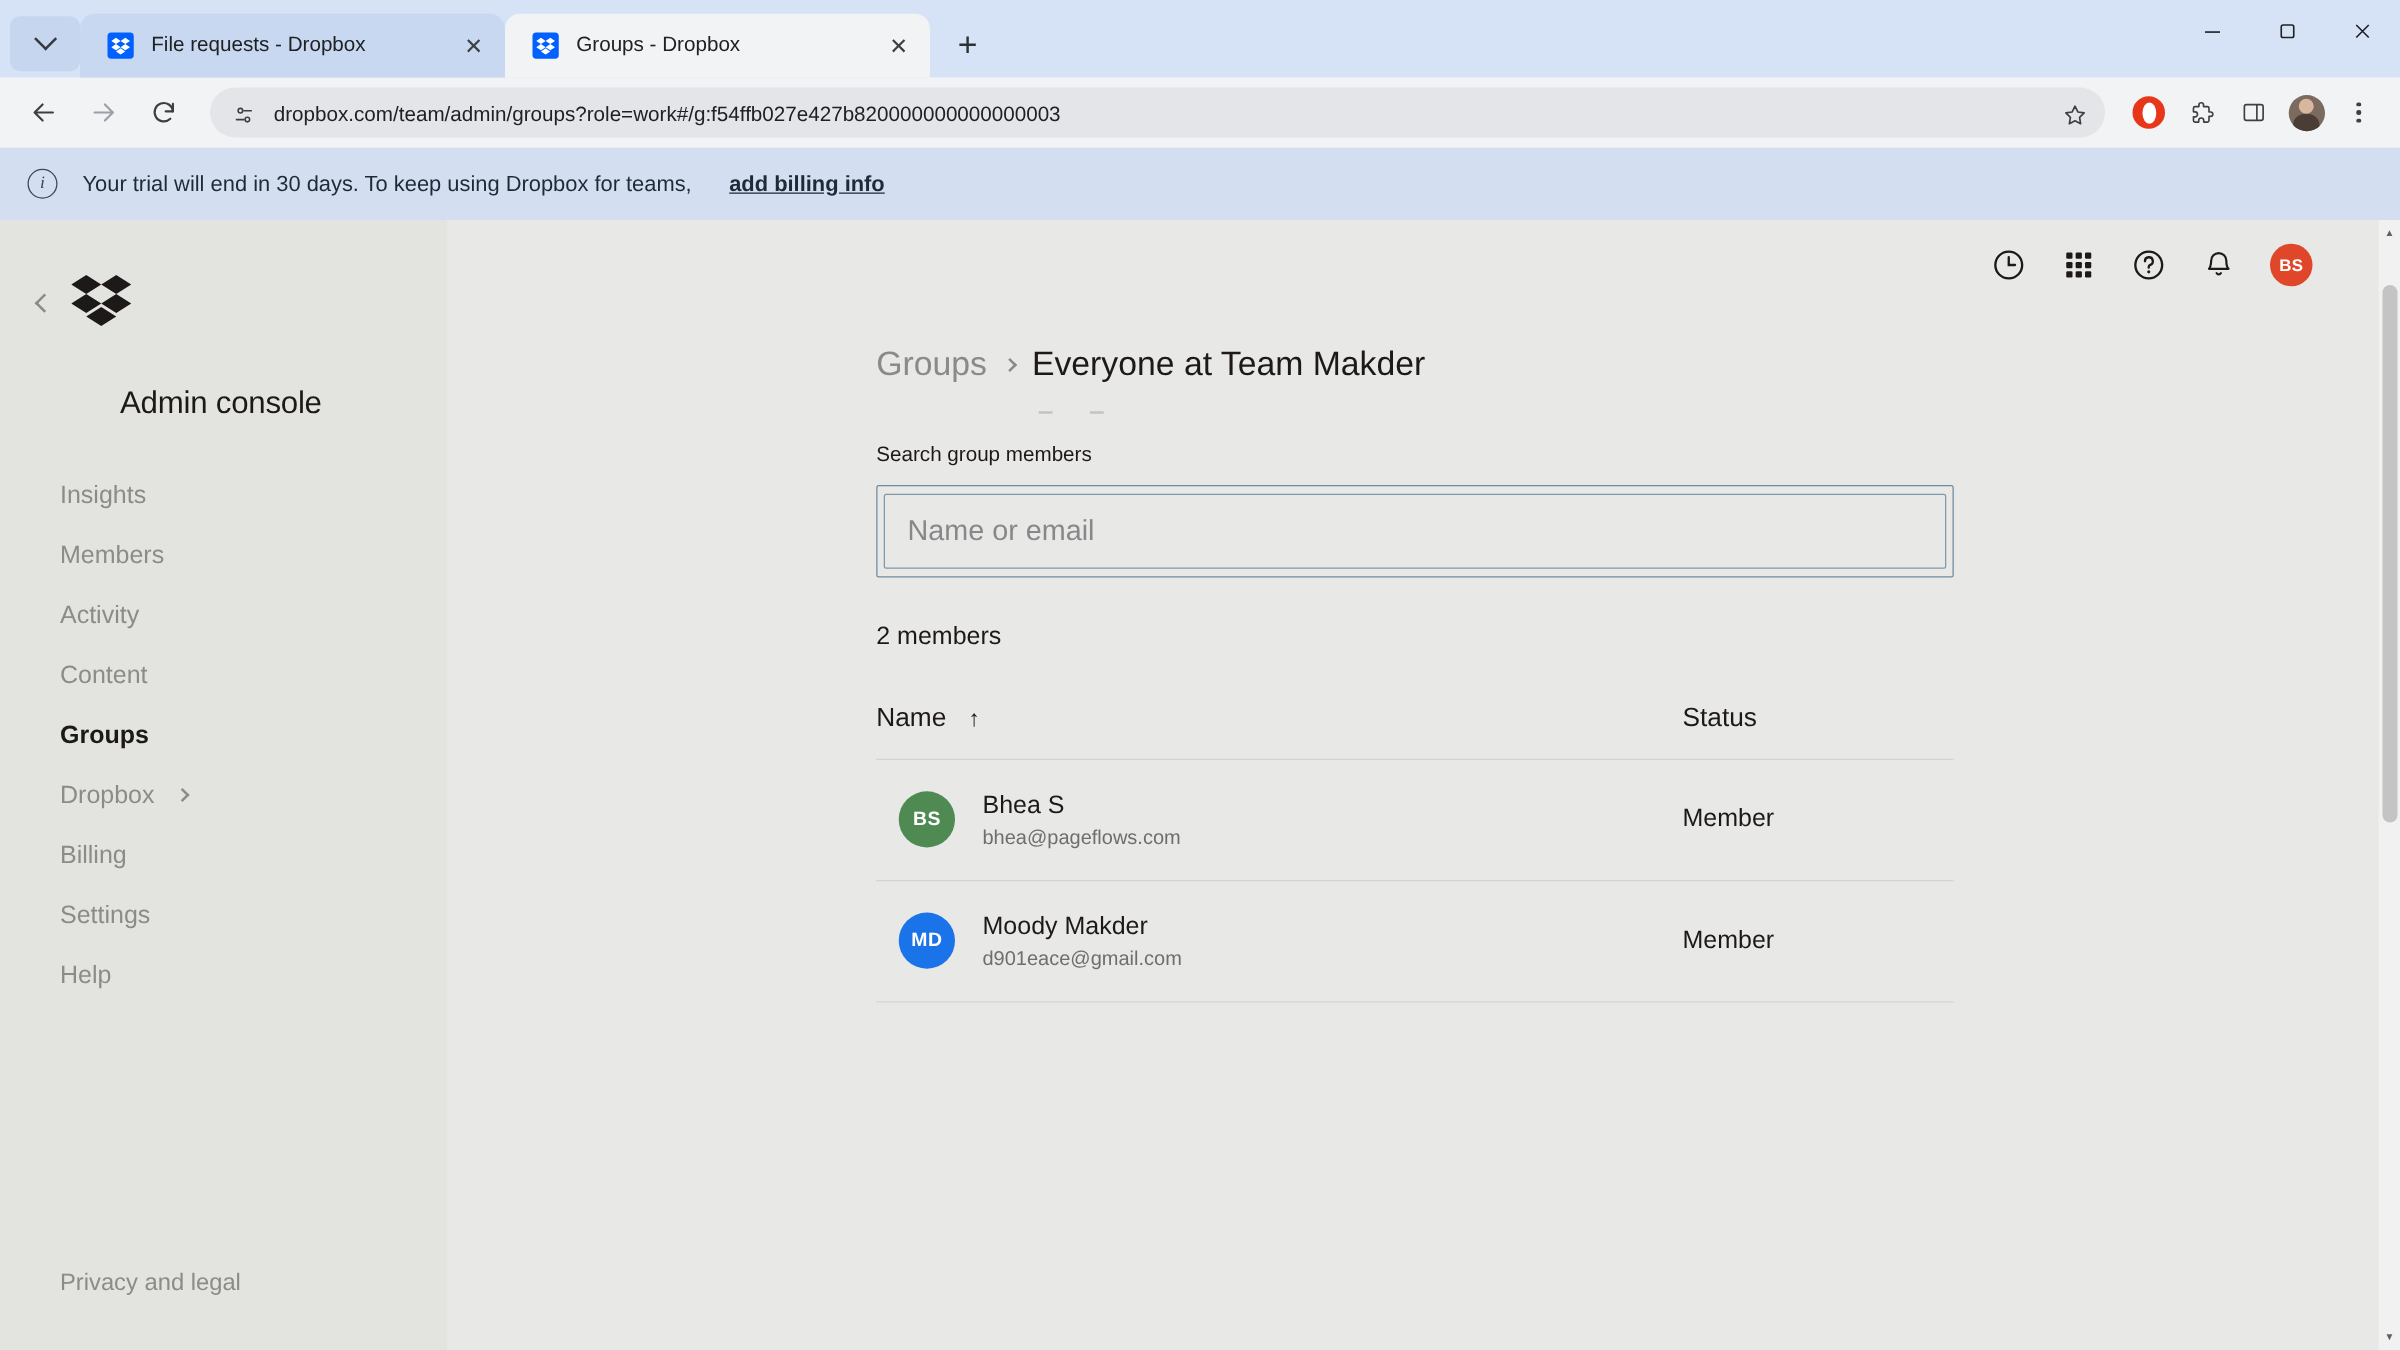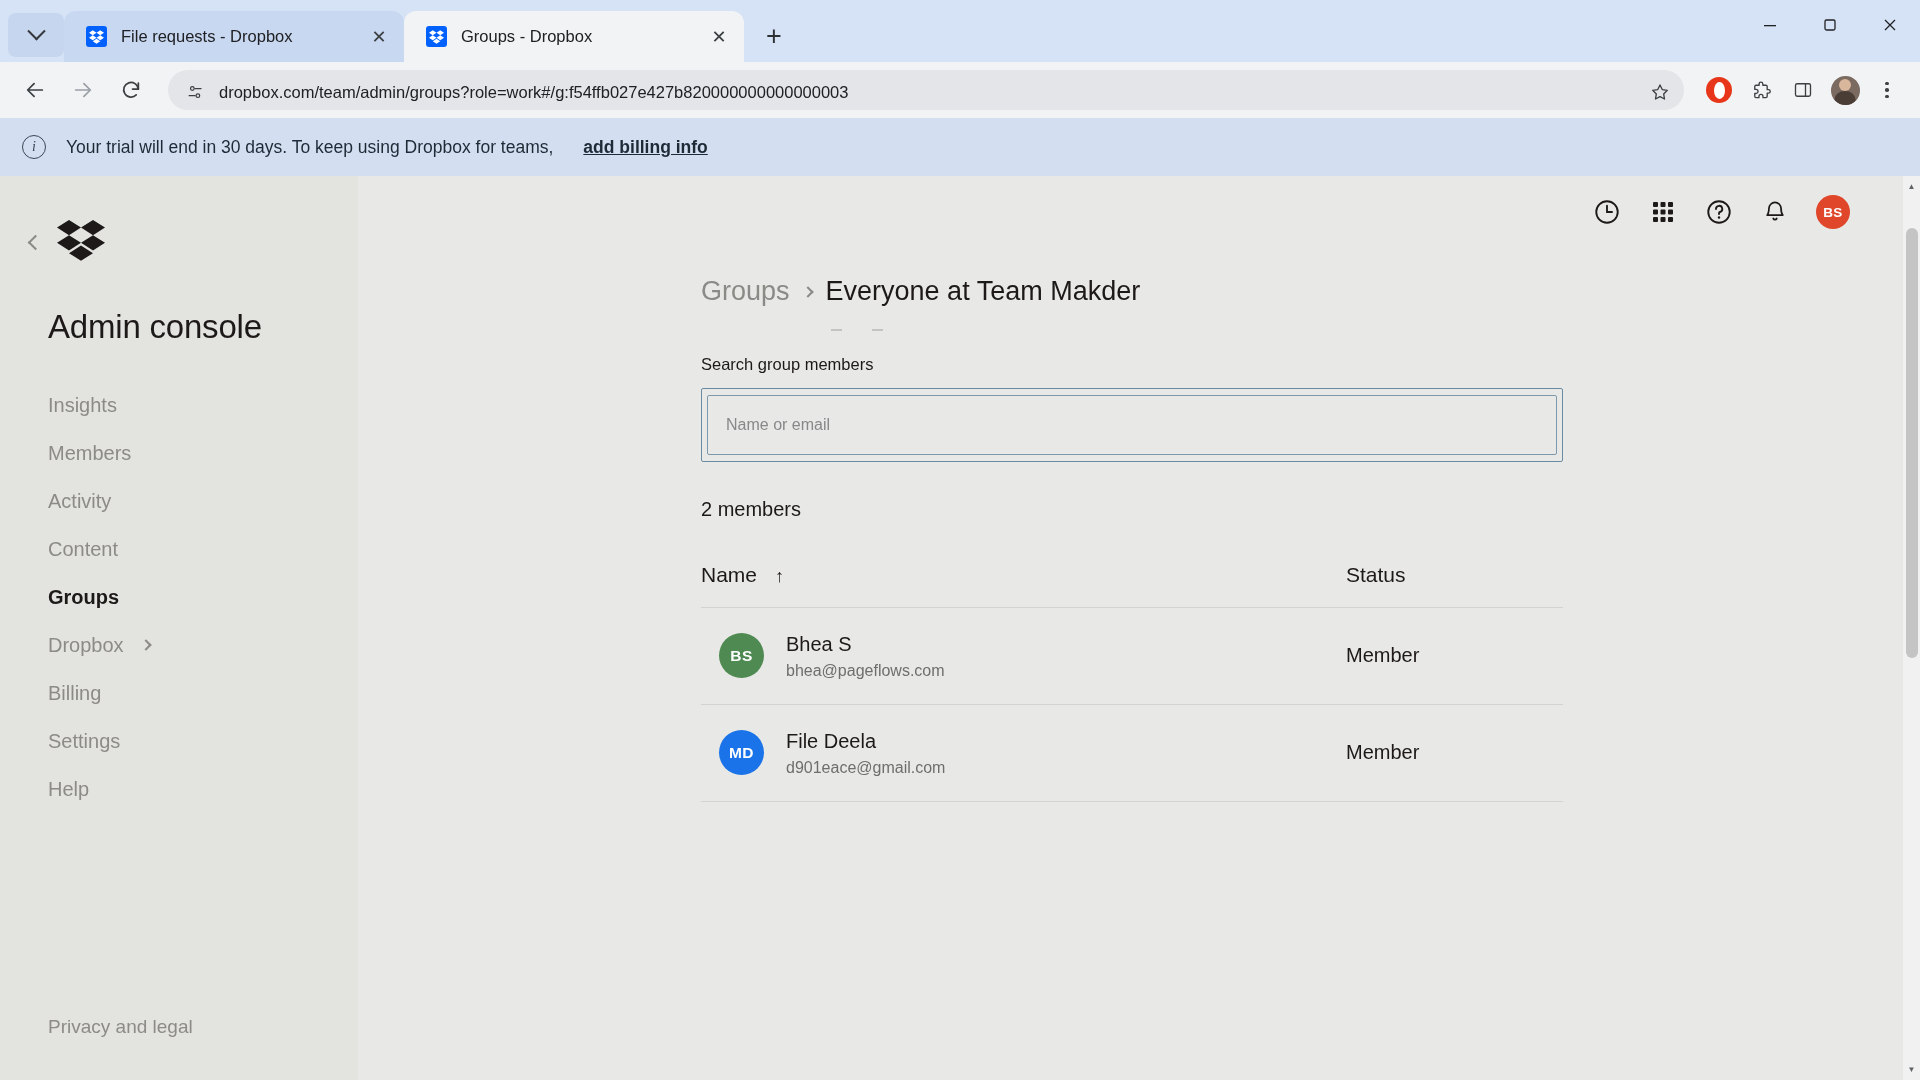--- a/index.html
+++ b/index.html
@@ -177,22 +177,22 @@
   }
   .collapse-chev {
     width: 11px; height: 11px;
     border-left: 2.2px solid #8a8a86;
     border-bottom: 2.2px solid #8a8a86;
     transform: rotate(45deg);
     flex: 0 0 auto;
   }
   .dbx-logo { width: 48px; height: 44px; }
   .console-title {
-    font-size: 33px; color: #1e1919;
-    padding: 30px 0 0 48px; letter-spacing: -0.2px;
+    font-size: 25px; color: #1e1919;
+    padding: 30px 0 0 76px; letter-spacing: -0.2px; margin-left: 20px;
   }
   .nav { margin-top: 35px; }
   .nav-item {
     height: 48px; display: flex; align-items: center;
     padding-left: 48px; font-size: 20px; color: #8d8b86;
     gap: 18px;
   }
   .nav-item.active { color: #1e1919; font-weight: bold; }
   .nav-chev {
     width: 8px; height: 8px;
@@ -257,21 +257,21 @@
   .search-inner {
     width: 100%; height: 100%;
     border: 1.2px solid #7d99ae;
     border-radius: 2px;
     display: flex; align-items: center;
     padding-left: 18px;
     background: transparent;
   }
   .search-inner input {
     border: none; outline: none; background: transparent;
-    font-size: 16px; color: #0369a1; width: 100%;
+    font-size: 23px; color: #0369a1; width: 100%;
     font-family: "Liberation Sans", sans-serif;
   }
   .search-inner input::placeholder { color: #88888a; }
 
   .count { margin-top: 36px; font-size: 20px; color: #1e1919; }
 
   table.members {
     margin-top: 42px;
     width: 862px;
     border-collapse: collapse;
@@ -570,21 +570,21 @@
                   </div>
                 </div>
               </td>
               <td class="status-cell">Member</td>
             </tr>
             <tr>
               <td>
                 <div class="person">
                   <div class="pavatar" style="background:#1a73e8;">MD</div>
                   <div>
-                    <div class="pname">File Deela</div>
+                    <div class="pname">Moody Makder</div>
                     <div class="pmail">d901eace@gmail.com</div>
                   </div>
                 </div>
               </td>
               <td class="status-cell">Member</td>
             </tr>
           </tbody>
         </table>
       </div>
 

